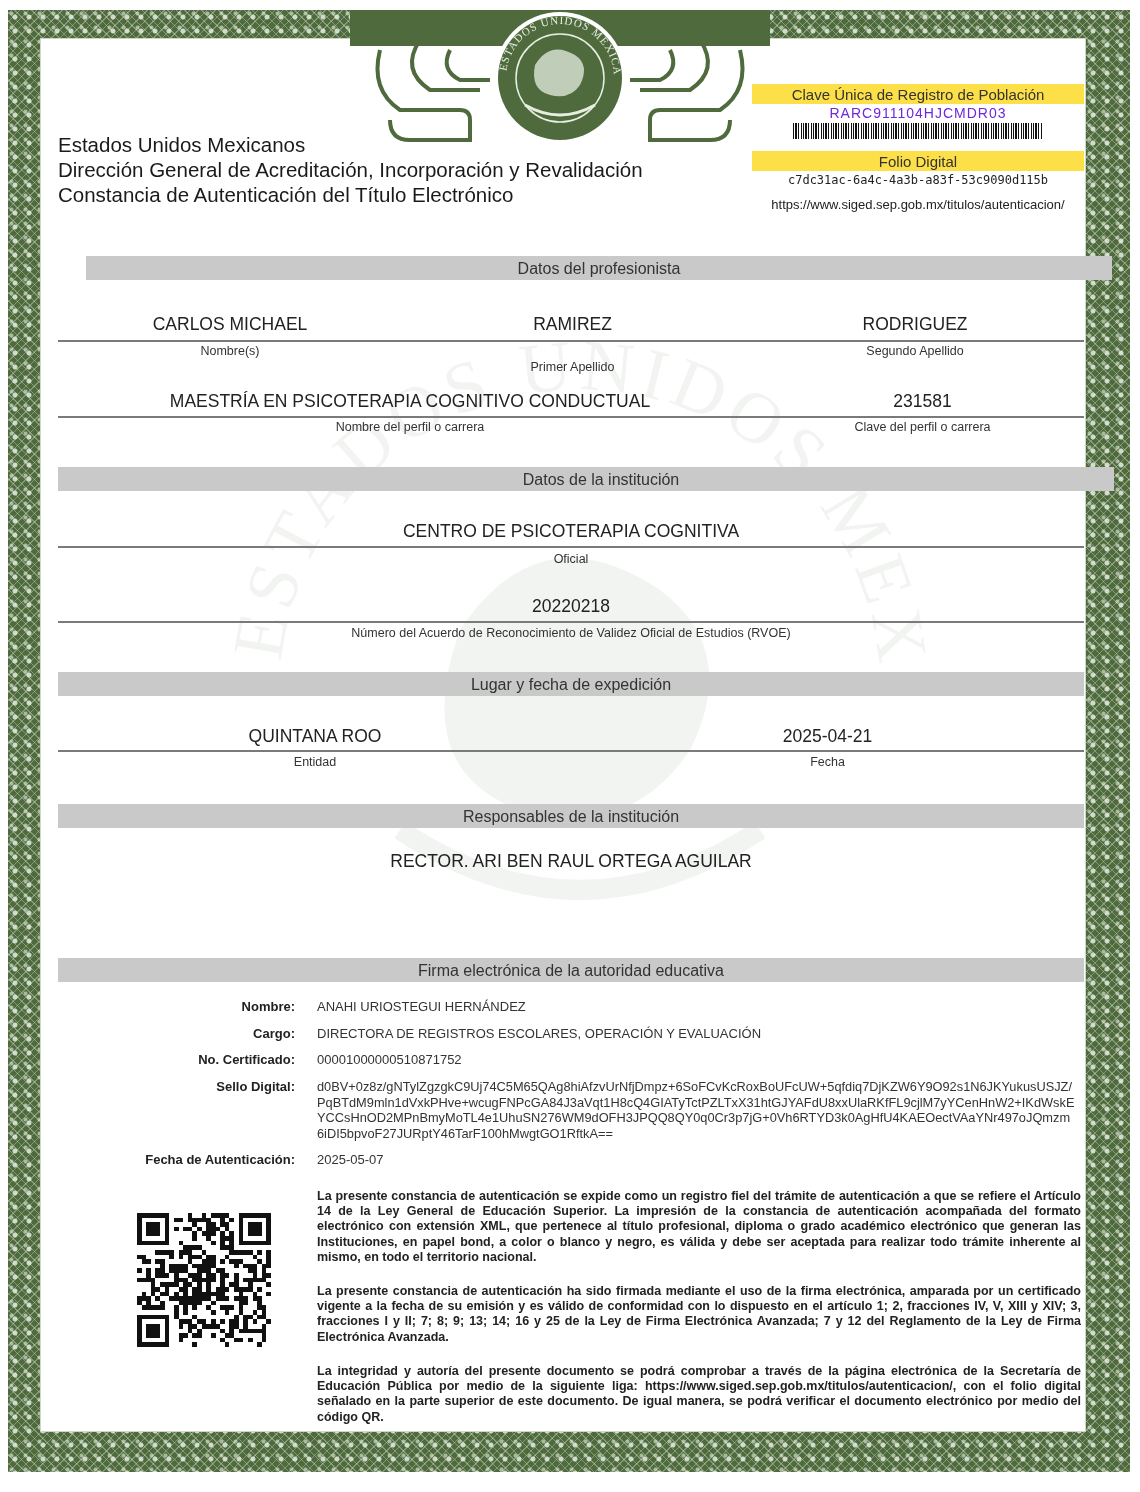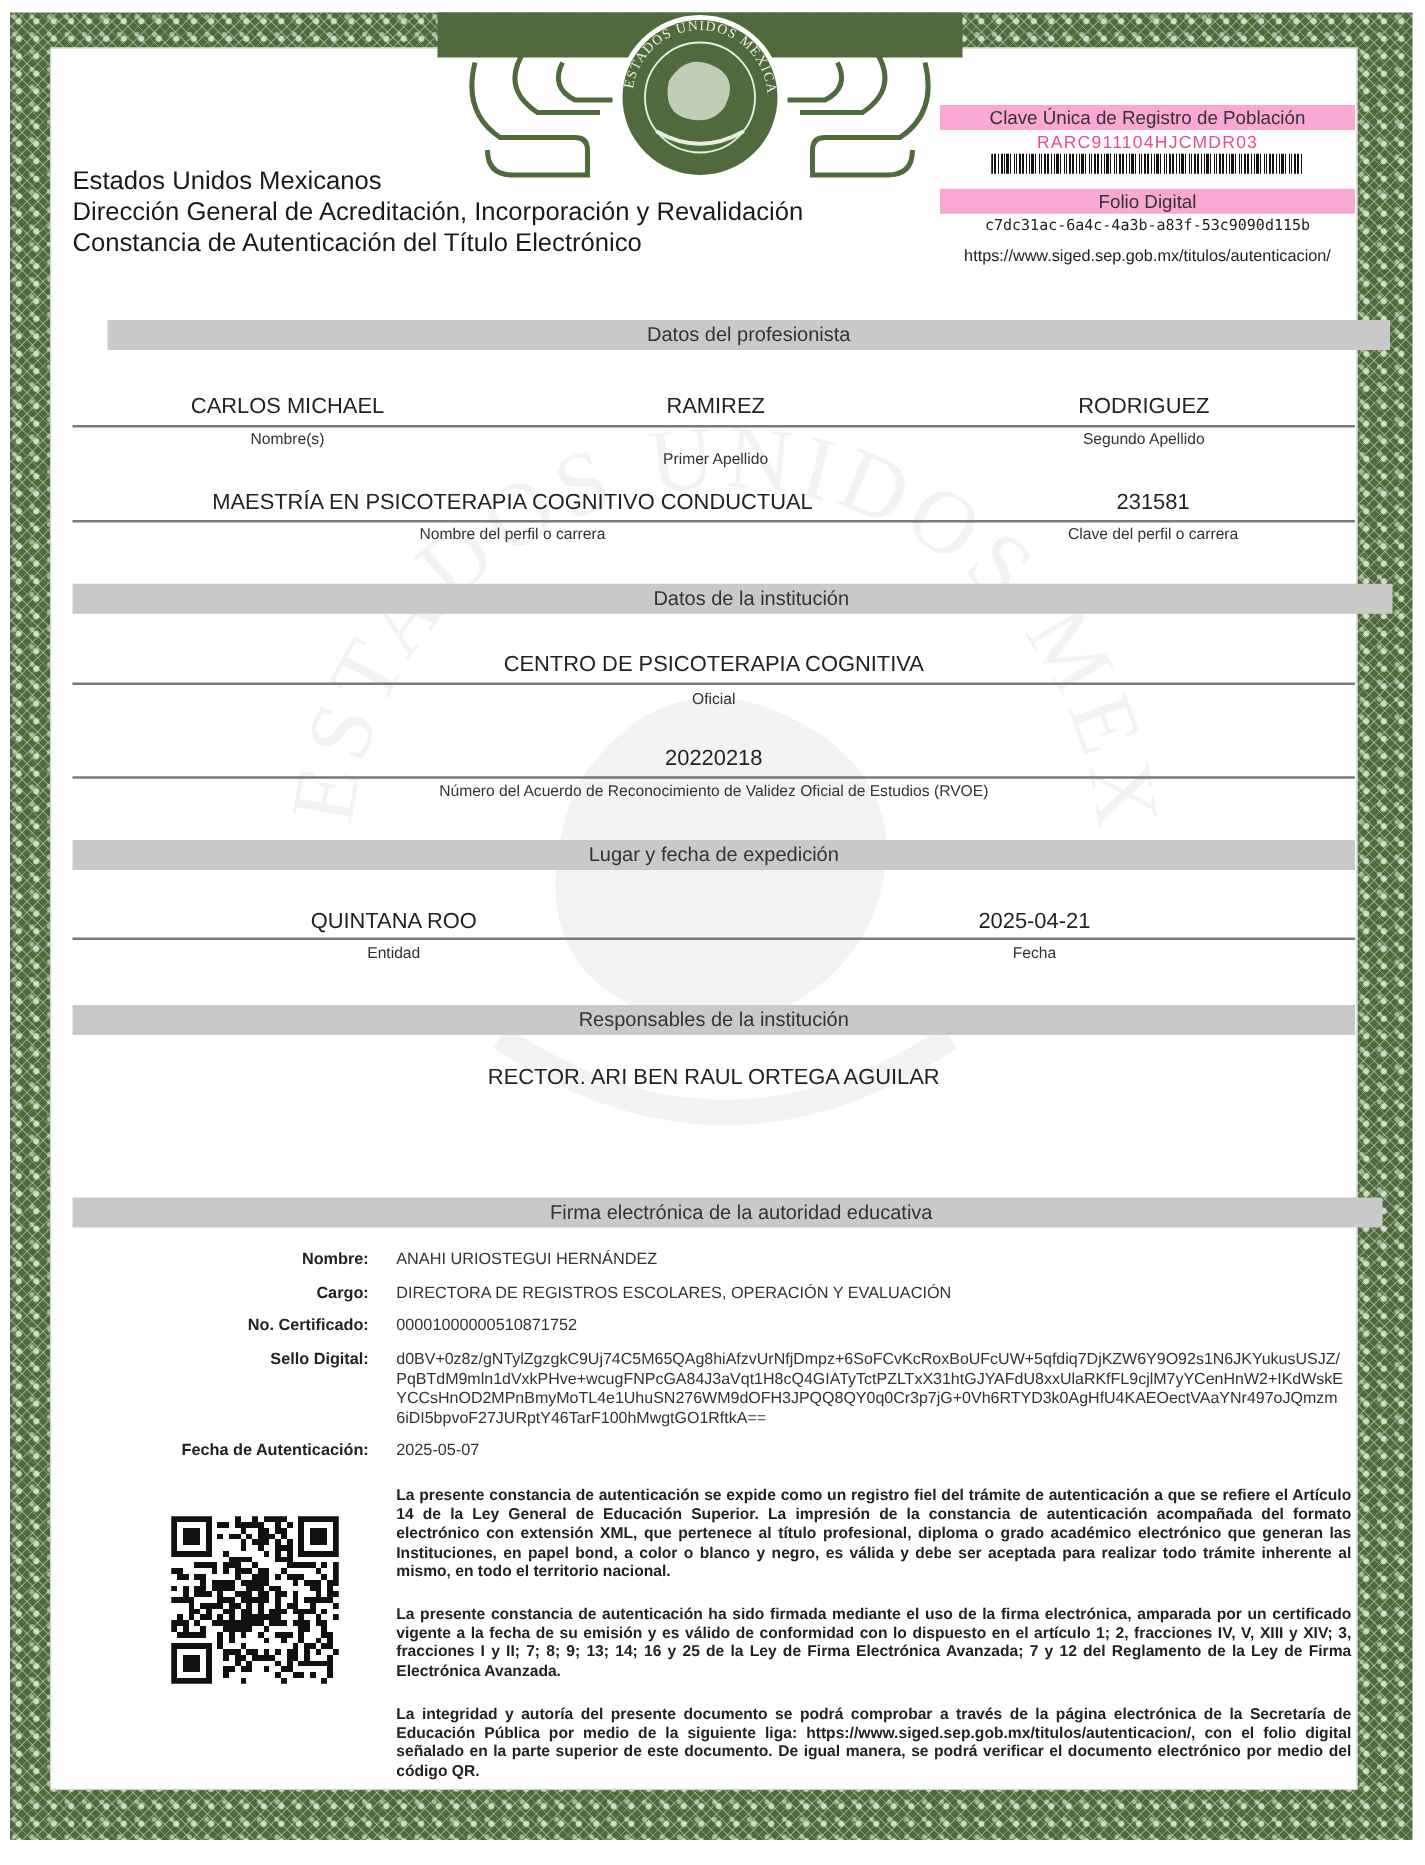--- a/index.html
+++ b/index.html
@@ -12,23 +12,23 @@
       repeating-linear-gradient(45deg, rgba(230,238,225,0.35) 0 1px, transparent 1px 6px),
       repeating-linear-gradient(-45deg, rgba(230,238,225,0.35) 0 1px, transparent 1px 6px);
     background-size: 14px 14px, 14px 14px, auto, auto; }
   .inner { position:absolute; left:40px; top:38px; width:1044px; height:1392px; background:#ffffff; border:1px solid #cfd8c7; }
   .seal-band { position:absolute; left:350px; top:10px; width:420px; height:36px; background:#4f6b3d; }
   .seal { position:absolute; left:360px; top:10px; width:400px; height:140px; }
   .watermark { position:absolute; left:200px; top:330px; width:760px; height:660px; opacity:0.07; pointer-events:none; }
   .hdr-left { position:absolute; left:58px; top:132px; font-size:20.5px; line-height:25px; color:#1a1a1a; }
   .hdr-left div { white-space:nowrap; }
   .hdr-right { position:absolute; left:752px; top:84px; width:332px; text-align:center; }
-  .gray-bar { background:#f9a8d4; color:#333; font-size:15px; height:20px; line-height:21px; text-align:center; }
+  .gray-bar { background:#fde047; color:#333; font-size:15px; height:20px; line-height:21px; text-align:center; }
   .mono { font-family:"DejaVu Sans Mono", monospace; font-size:12px; color:#222; }
-  .curp { font-size:14px; letter-spacing:1px; color:#ec4899; margin-top:1px; }
+  .curp { font-size:14px; letter-spacing:1px; color:#6d28d9; margin-top:1px; }
   .barcode { height:16px; width:250px; margin:2px auto 0;
     background: repeating-linear-gradient(90deg, #111 0 1px, #fff 1px 2px, #111 2px 4px, #fff 4px 5px, #111 5px 6px, #fff 6px 8px, #111 8px 9px, #fff 9px 10px); }
   .url { font-size:13px; color:#222; margin-top:10px; }
   .section { position:absolute; left:58px; width:1026px; height:24px; background:#c9c9c9; text-align:center; font-size:16px; line-height:25px; color:#333; }
   .field { position:absolute; text-align:center; }
   .fval { font-size:17.5px; color:#222; white-space:nowrap; }
   .fline { position:absolute; left:58px; width:1026px; height:2px; background:#7a7a7a; }
   .flabel { position:absolute; font-size:12.5px; color:#333; text-align:center; white-space:nowrap; }
   .sig-row { position:absolute; left:60px; font-size:13px; }
   .sig-label { position:absolute; width:235px; text-align:right; font-weight:bold; color:#222; }
@@ -136,21 +136,21 @@
   </div>
 <div class="fline" style="top:750px;"></div>
 <div class="flabel" style="left:60px; width:510px; top:755px;">Entidad</div>
 <div class="flabel" style="left:570px; width:515px; top:755px;">Fecha</div>
 
 <div class="section" style="top:804px;">Responsables de la institución</div>
 <div class="field" style="left:58px; width:1026px; top:851px;">
     <div class="fval">RECTOR. ARI BEN RAUL ORTEGA AGUILAR</div>
   </div>
 
-<div class="section" style="top:958px;padding-left:22px;">Firma electrónica de la autoridad educativa</div>
+<div class="section" style="top:958px;">Firma electrónica de la autoridad educativa</div>
 
 <div class="sig-row" style="top:999px;">
   <span class="sig-label">Nombre:</span>
   <span class="sig-val">ANAHI URIOSTEGUI HERNÁNDEZ</span>
 </div>
 <div class="sig-row" style="top:1026px;">
   <span class="sig-label">Cargo:</span>
   <span class="sig-val">DIRECTORA DE REGISTROS ESCOLARES, OPERACIÓN Y EVALUACIÓN</span>
 </div>
 <div class="sig-row" style="top:1052px;">

